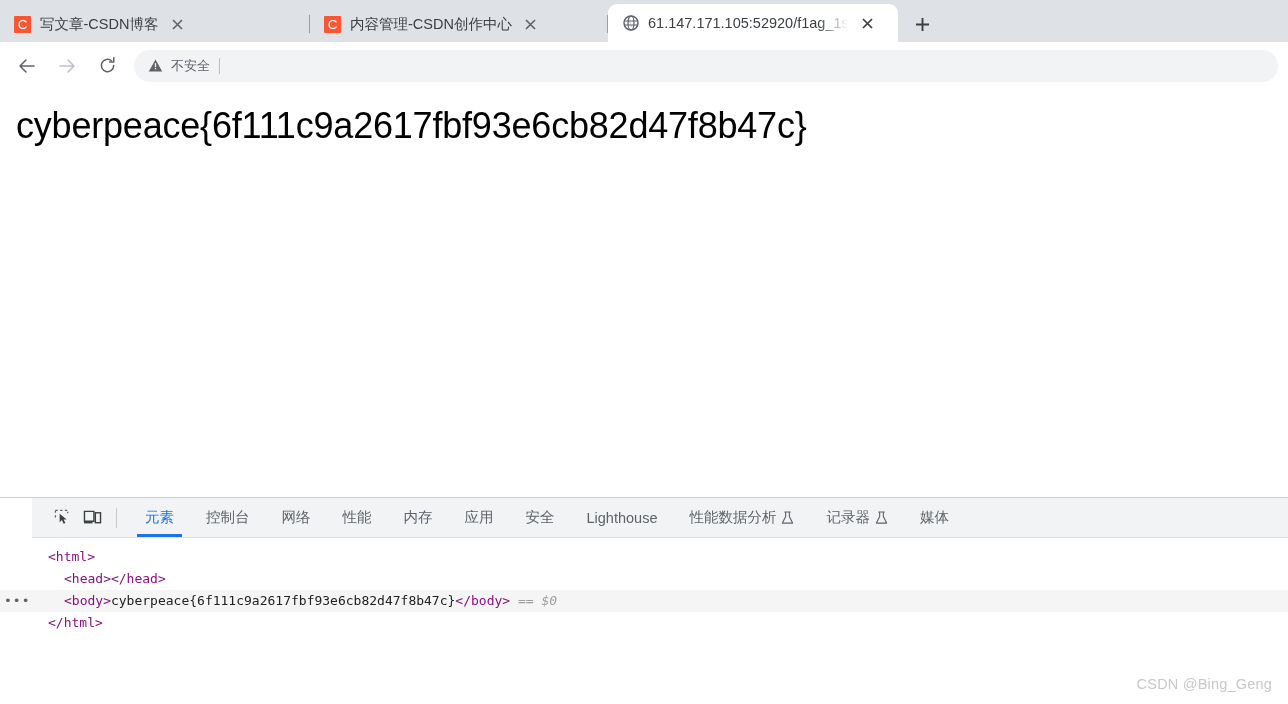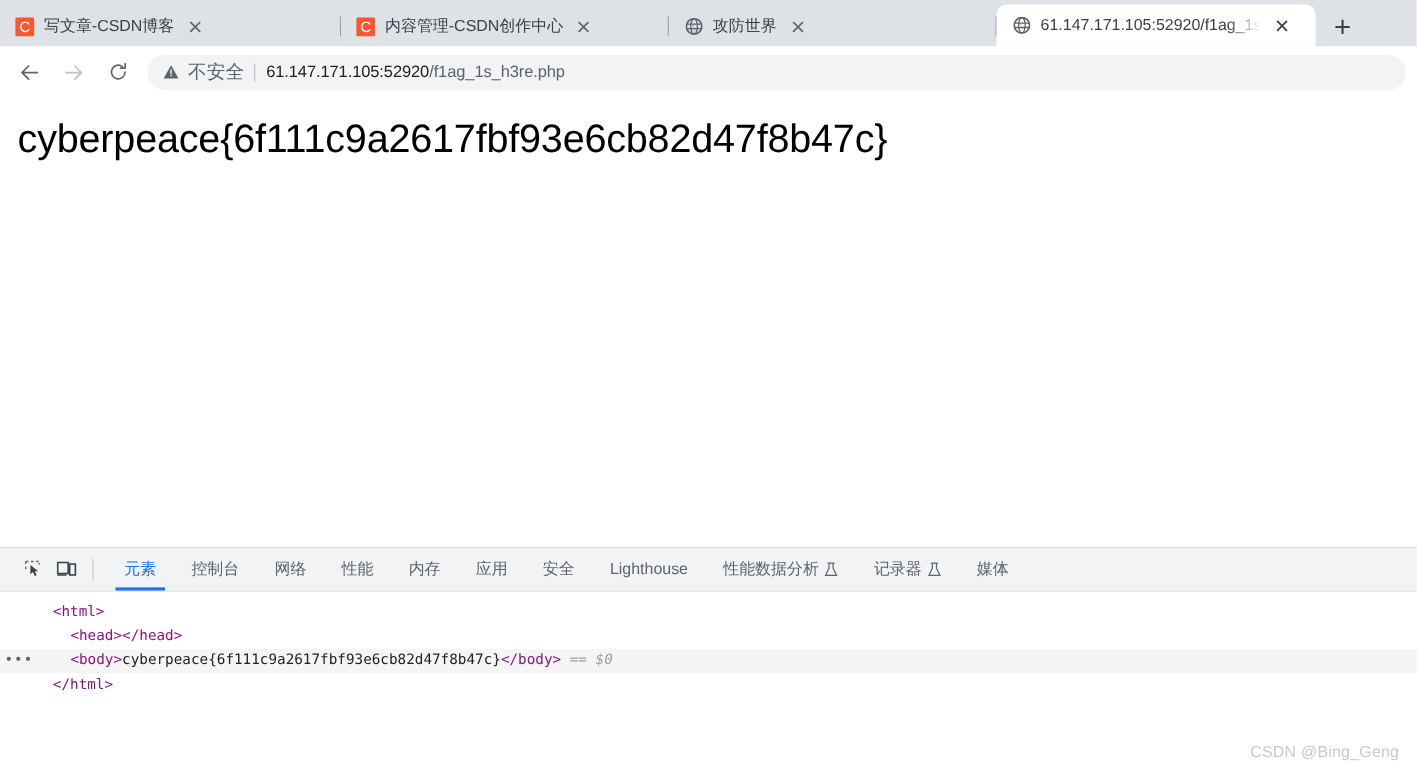--- a/index.html
+++ b/index.html
@@ -131,21 +131,21 @@
     min-width: 0;
   }
   .warn-icon {
     flex: 0 0 16px;
     margin-right: 7px;
     display: flex;
     align-items: center;
     color: #5f6368;
   }
   .omnibox .notsecure {
-    font-size: 17px;
+    font-size: 13px;
     color: #5f6368;
     white-space: nowrap;
     margin-right: 9px;
   }
   .omnibox .vbar {
     width: 1px; height: 16px;
     background: #bdc1c6;
     margin-right: 10px;
     flex: 0 0 1px;
   }
@@ -185,20 +185,21 @@
     flex-direction: column;
   }
   .dt-header {
     height: 40px;
     background: #f1f3f4;
     display: flex;
     align-items: center;
     padding-left: 16px;
     border-bottom: 1px solid #e0e0e0;
     flex: 0 0 40px;
+    margin-left: 32px;
   }
   .dt-icon-btn {
     width: 28px; height: 28px;
     display: flex;
     align-items: center;
     justify-content: center;
     color: #5f6368;
     margin-right: 2px;
     flex: 0 0 28px;
   }
@@ -299,37 +300,20 @@
       <span class="favicon fav-csdn">C</span>
       <span class="tab-title">内容管理-CSDN创作中心</span>
       <span class="tab-close">
         <svg width="11" height="11" viewBox="0 0 11 11" aria-hidden="true">
           <path d="M1 1 L10 10 M10 1 L1 10" stroke="#5f6368" stroke-width="1.6" fill="none"></path>
         </svg>
       </span>
       <span class="sep"></span>
     </div>
 
-    <div class="tab tab-3">
-      <span class="favicon">
-        <svg width="16" height="16" viewBox="0 0 16 16" aria-hidden="true">
-          <circle cx="8" cy="8" r="7" fill="none" stroke="#5f6368" stroke-width="1.5"></circle>
-          <ellipse cx="8" cy="8" rx="3" ry="7" fill="none" stroke="#5f6368" stroke-width="1.2"></ellipse>
-          <path d="M1.3 6 H14.7 M1.3 10 H14.7" stroke="#5f6368" stroke-width="1.2" fill="none"></path>
-          <path d="M4 3.2 a4 4 0 0 0 2.5 3 a3 3 0 0 1 1 3.4 a3 3 0 0 0 2 2.6" fill="#5f6368" opacity="0.55"></path>
-        </svg>
-      </span>
-      <span class="tab-title">攻防世界</span>
-      <span class="tab-close">
-        <svg width="11" height="11" viewBox="0 0 11 11" aria-hidden="true">
-          <path d="M1 1 L10 10 M10 1 L1 10" stroke="#5f6368" stroke-width="1.6" fill="none"></path>
-        </svg>
-      </span>
-      <span class="sep"></span>
-    </div>
 
     <div class="tab tab-4 active">
       <span class="favicon">
         <svg width="16" height="16" viewBox="0 0 16 16" aria-hidden="true">
           <circle cx="8" cy="8" r="7" fill="none" stroke="#5f6368" stroke-width="1.5"></circle>
           <ellipse cx="8" cy="8" rx="3" ry="7" fill="none" stroke="#5f6368" stroke-width="1.2"></ellipse>
           <path d="M1.3 6 H14.7 M1.3 10 H14.7" stroke="#5f6368" stroke-width="1.2" fill="none"></path>
           <path d="M4 3.2 a4 4 0 0 0 2.5 3 a3 3 0 0 1 1 3.4 a3 3 0 0 0 2 2.6" fill="#5f6368" opacity="0.55"></path>
         </svg>
       </span>
@@ -369,23 +353,20 @@
     <div class="omnibox">
       <span class="warn-icon">
         <svg width="15" height="15" viewBox="0 0 16 16" aria-hidden="true">
           <path d="M8 1.5 L15.2 14.3 H0.8 Z" fill="#5f6368"></path>
           <rect x="7.3" y="5.4" width="1.4" height="4.4" fill="#f1f3f4"></rect>
           <rect x="7.3" y="10.6" width="1.4" height="1.5" fill="#f1f3f4"></rect>
         </svg>
       </span>
       <span class="notsecure">不安全</span>
       <span class="vbar"></span>
-      <span class="url">
-        <span class="host">61.147.171.105:52920</span><span class="path">/f1ag_1s_h3re.php</span>
-      </span>
     </div>
   </div>
 
   <div class="page">
     <div class="page-text">cyberpeace{6f111c9a2617fbf93e6cb82d47f8b47c}</div>
   </div>
 
   <div class="devtools">
 
     <div class="dt-header">

